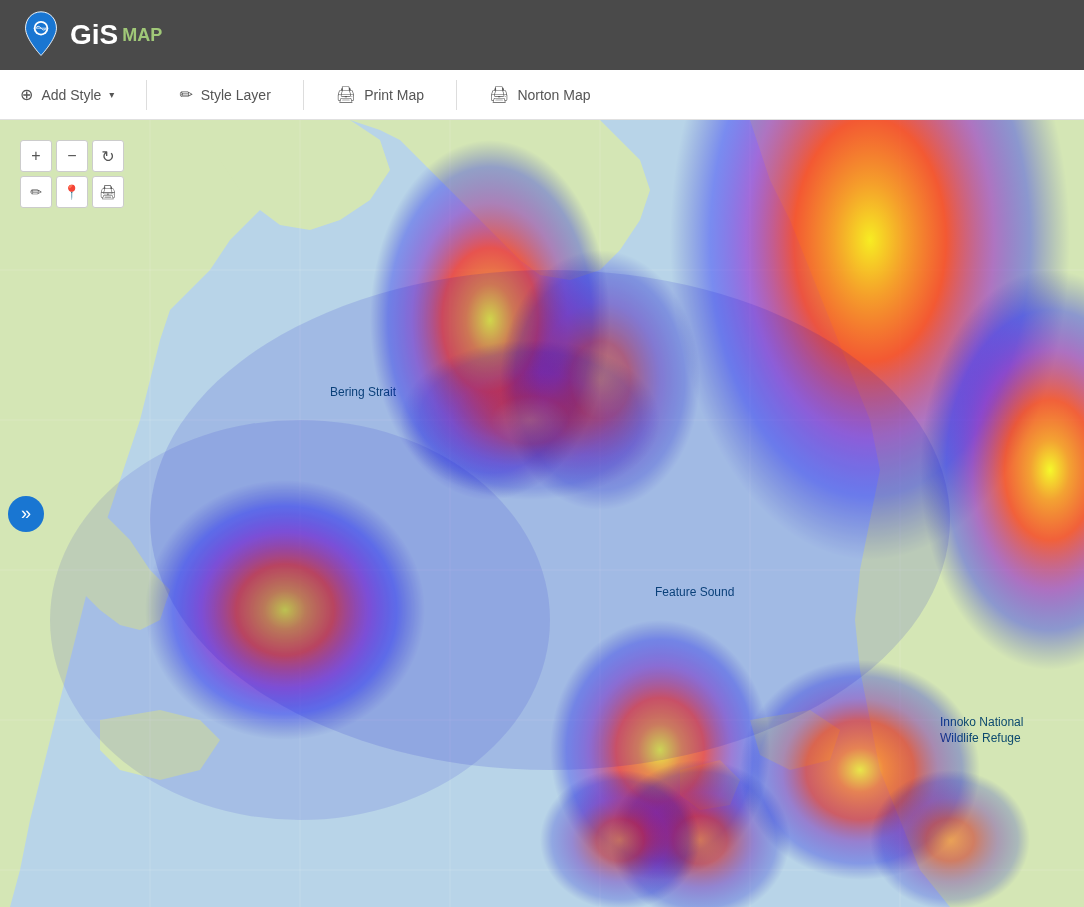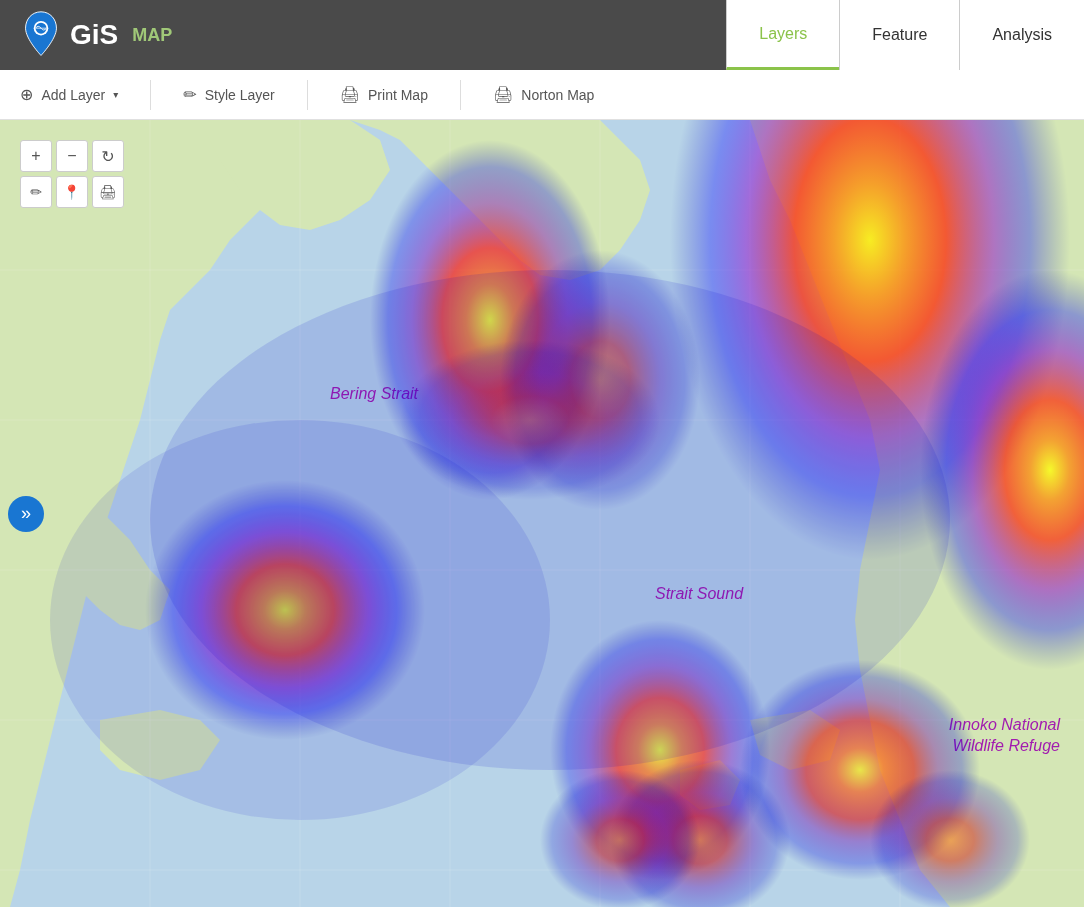--- a/index.html
+++ b/index.html
@@ -27,21 +27,21 @@
     }
     #logo .logo-text {
       font-size: 28px;
       font-weight: bold;
       color: white;
     }
     #logo .logo-map {
       font-size: 18px;
       color: #a0c878;
       font-weight: bold;
-      margin-left: 10px;
+      margin-left: 0;
     }
 
     
     #nav-tabs {
       position: absolute;
       right: 0;
       top: 0;
       display: flex;
       height: 70px;
     }
@@ -151,23 +151,22 @@
       justify-content: center;
       cursor: pointer;
       z-index: 5;
       color: white;
       font-size: 18px;
     }
 
     
     .map-label {
       position: absolute;
-      color: #a21caf;
-      font-size: 16px;
-      font-style: italic;
+      color: #0c4a6e;
+      font-size: 12px;
       pointer-events: none;
     }
 
     
     #heatmap-overlay {
       position: absolute;
       top: 0; left: 0;
       width: 100%; height: 100%;
       z-index: 3;
       pointer-events: none;
@@ -185,31 +184,26 @@
       <circle cx="25" cy="20" r="8" fill="white"></circle>
 
       <circle cx="25" cy="20" r="6" fill="#1976d2"></circle>
       <path d="M19 20 Q22 16 25 20 Q28 24 31 20" stroke="white" stroke-width="1" fill="none"></path>
       <line x1="19" y1="20" x2="31" y2="20" stroke="white" stroke-width="0.8"></line>
     </svg>
     <span class="logo-text">GiS</span>
     <span class="logo-map">MAP</span>
   </div>
 
-  <div id="nav-tabs">
-    <div class="nav-tab active">Layers</div>
-    <div class="nav-tab">Feature</div>
-    <div class="nav-tab">Analysis</div>
-  </div>
 </div>
 
 <div id="toolbar">
   <div class="toolbar-btn">
     <span class="icon">⊕</span>
-    <span>Add Layer</span>
+    <span>Add Style</span>
     <span style="font-size:10px;">▾</span>
   </div>
   <div class="toolbar-separator"></div>
   <div class="toolbar-btn">
     <span class="icon">✏</span>
     <span>Style Layer</span>
   </div>
   <div class="toolbar-separator"></div>
   <div class="toolbar-btn">
     <span class="icon">🖨</span>
@@ -339,15 +333,15 @@
       <div class="map-ctrl-btn" style="font-size:14px;">📍</div>
       <div class="map-ctrl-btn" style="font-size:14px;">🖨</div>
     </div>
   </div>
 
   <div id="expand-btn">
     <span>»</span>
   </div>
 
   <div class="map-label" style="left:330px; top:265px;">Bering Strait</div>
-  <div class="map-label" style="left:655px; top:465px;">Strait Sound</div>
-  <div class="map-label" style="left:940px; top:595px; text-align:right; max-width:120px; line-height:1.3;">Innoko National Wildlife Refuge</div>
+  <div class="map-label" style="left:655px; top:465px;">Feature Sound</div>
+  <div class="map-label" style="left:940px; top:595px; max-width:120px; line-height:1.3;">Innoko National Wildlife Refuge</div>
 </div>
 
 </body></html>

